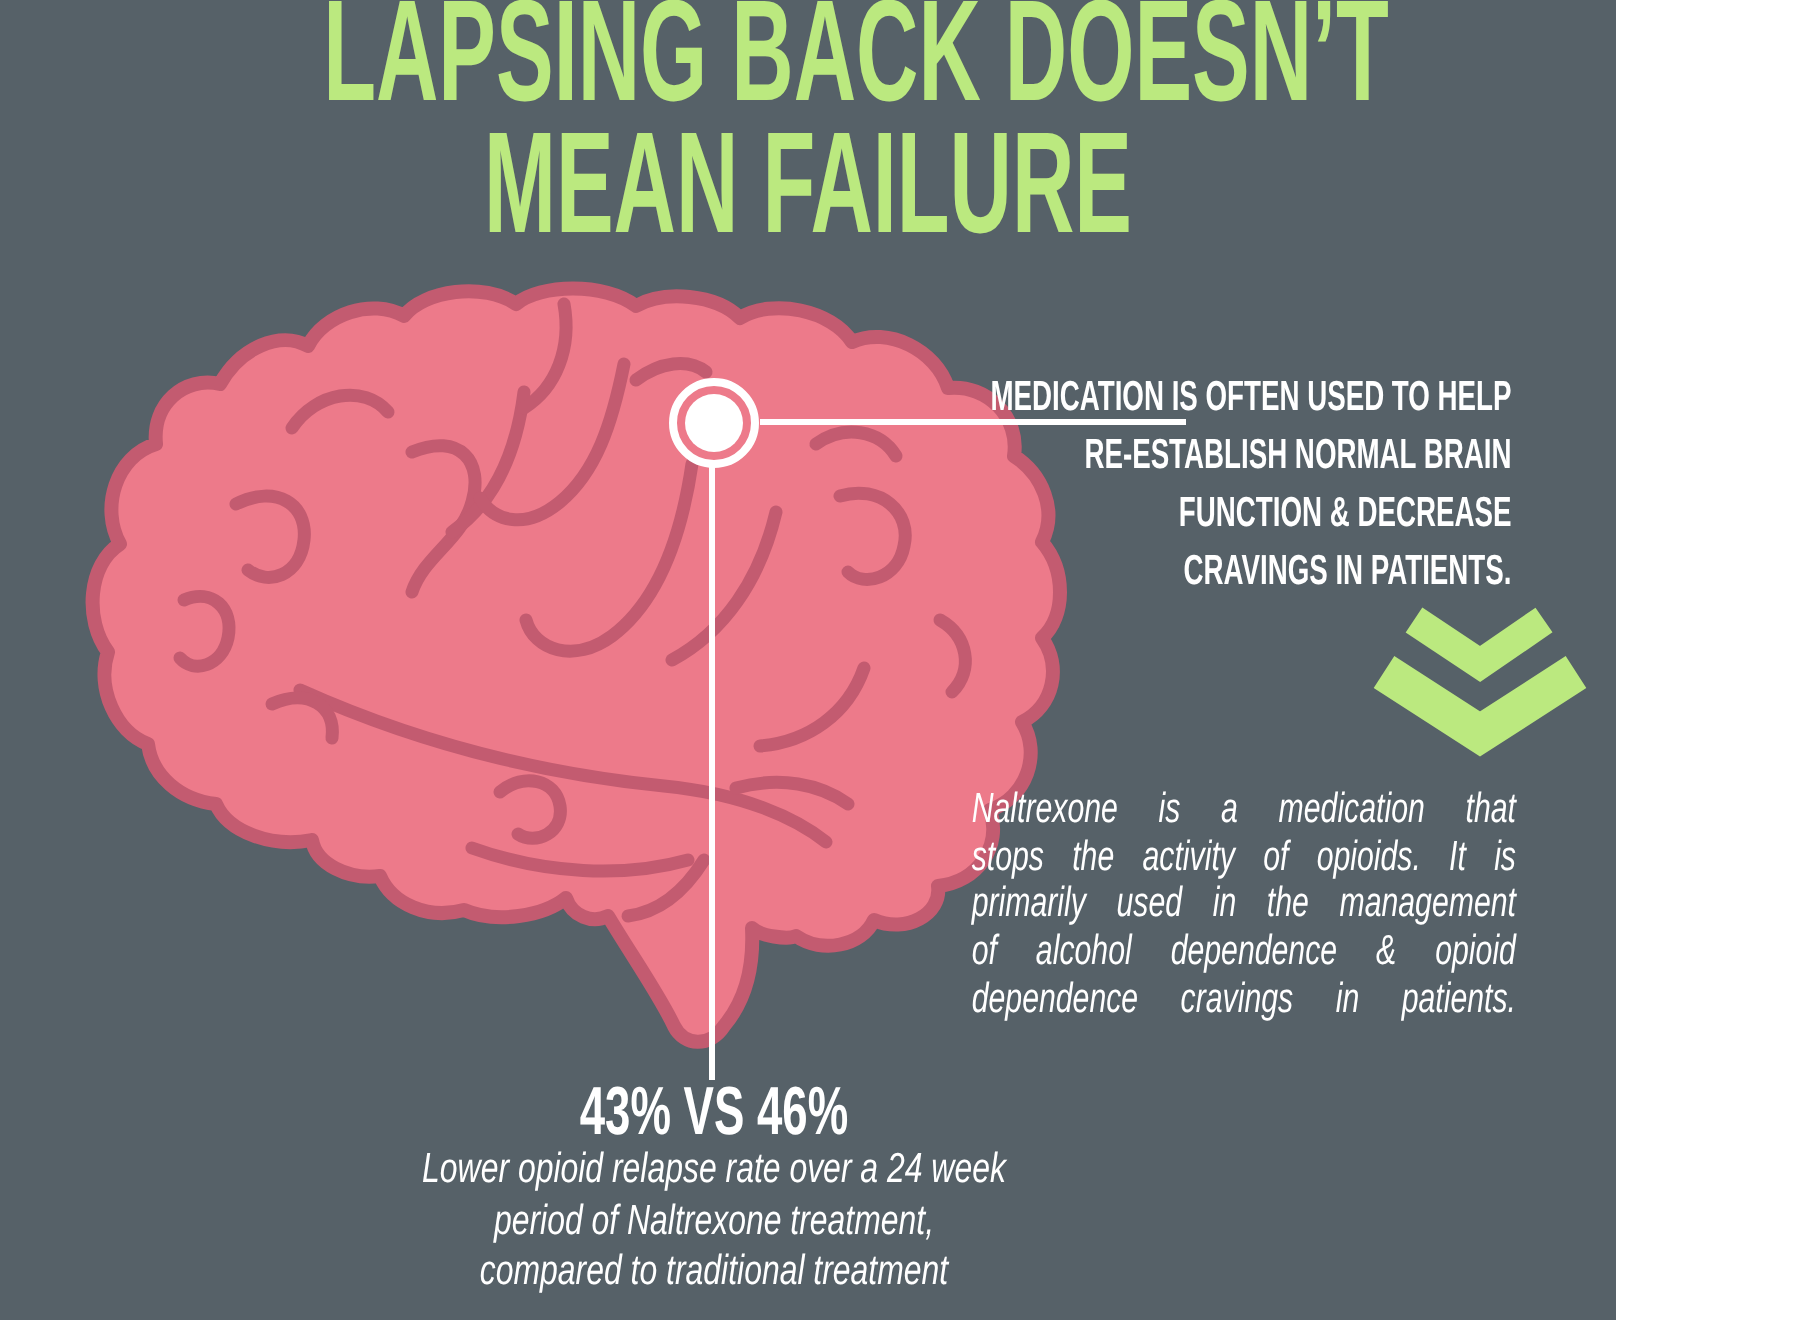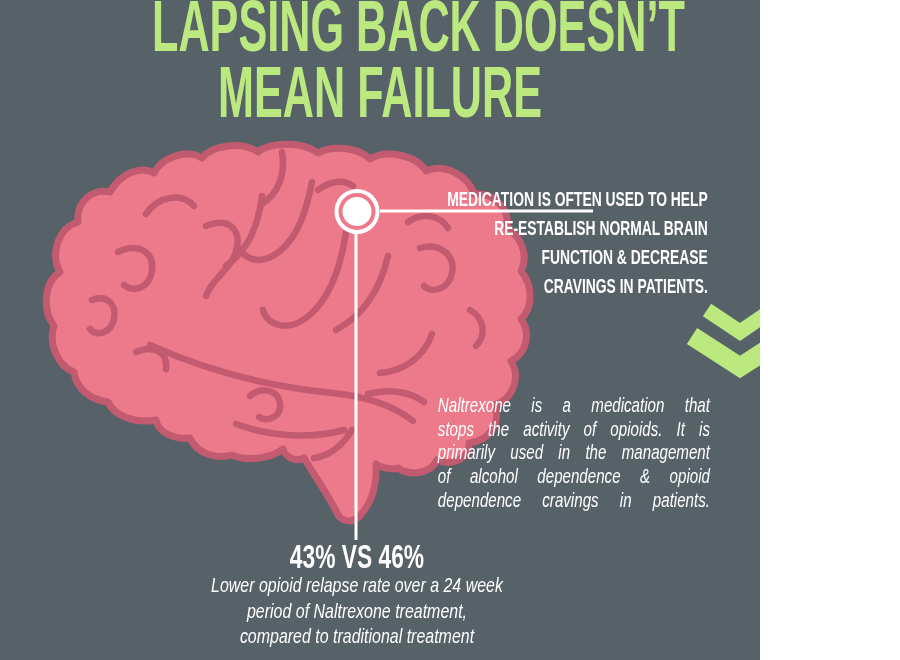--- a/index.html
+++ b/index.html
@@ -1,20 +1,19 @@
 <!DOCTYPE html>
 <html style="--bg: #566168; --green: #bbe97f; --brain-fill: #ed7a8a; --brain-outline: #c35b70; --text: #ffffff;"><head>
 <meta charset="utf-8">
 <style>
   html,body{margin:0;padding:0;}
   #canvas{
-    position:relative; width:716px; height:660px; overflow:hidden;
+    position:relative; width:808px; height:660px; overflow:hidden;
     background:var(--bg,#566168);
     font-family:"Liberation Sans", sans-serif;
-    padding-left:44px;
   }
   .abs{position:absolute;}
   
   #title{
     left:0; right:0; top:-7px; text-align:center;
     color:var(--green,#bbe97f); font-weight:bold;
     font-size:72px; line-height:66px; letter-spacing:0px;
     transform:scaleX(0.60); transform-origin:50% 0;
     white-space:nowrap;
   }

